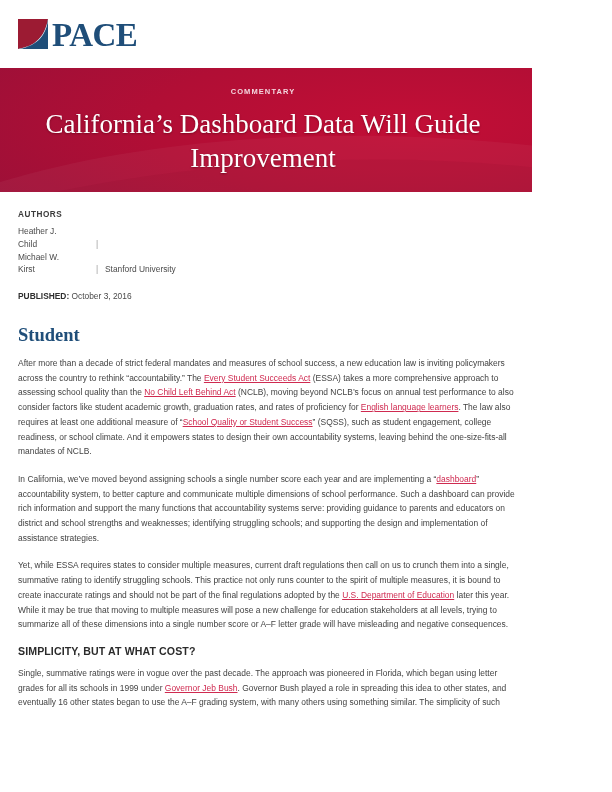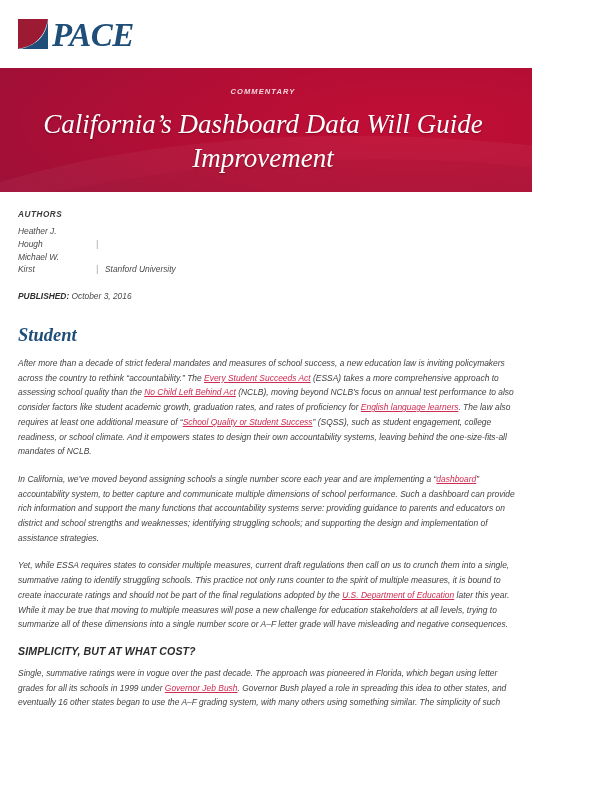--- a/index.html
+++ b/index.html
@@ -13,21 +13,20 @@
     font-family: "Liberation Sans", sans-serif;
     -webkit-font-smoothing: antialiased;
     overflow: hidden;
   }
 
   .page {
     position: relative;
     width: 532px;
     height: 792px;
     background: #ffffff;
-    font-style: italic;
   }
 
   
   .logo-bar {
     height: 68px;
     padding-left: 18px;
     display: flex;
     align-items: center;
     box-sizing: border-box;
   }
@@ -203,21 +202,21 @@
 
   <div class="content">
 
     <div class="section-label">AUTHORS</div>
 
     <div class="authors">
       <div class="author-row">
         <span class="author-name">Heather J.</span>
       </div>
       <div class="author-row">
-        <span class="author-name">Hough</span>
+        <span class="author-name">Child</span>
         <span class="author-sep">|</span>
       </div>
       <div class="author-row">
         <span class="author-name">Michael W.</span>
       </div>
       <div class="author-row">
         <span class="author-name">Kirst</span>
         <span class="author-sep">|</span>
         <span class="author-affil">Stanford University</span>
       </div>

